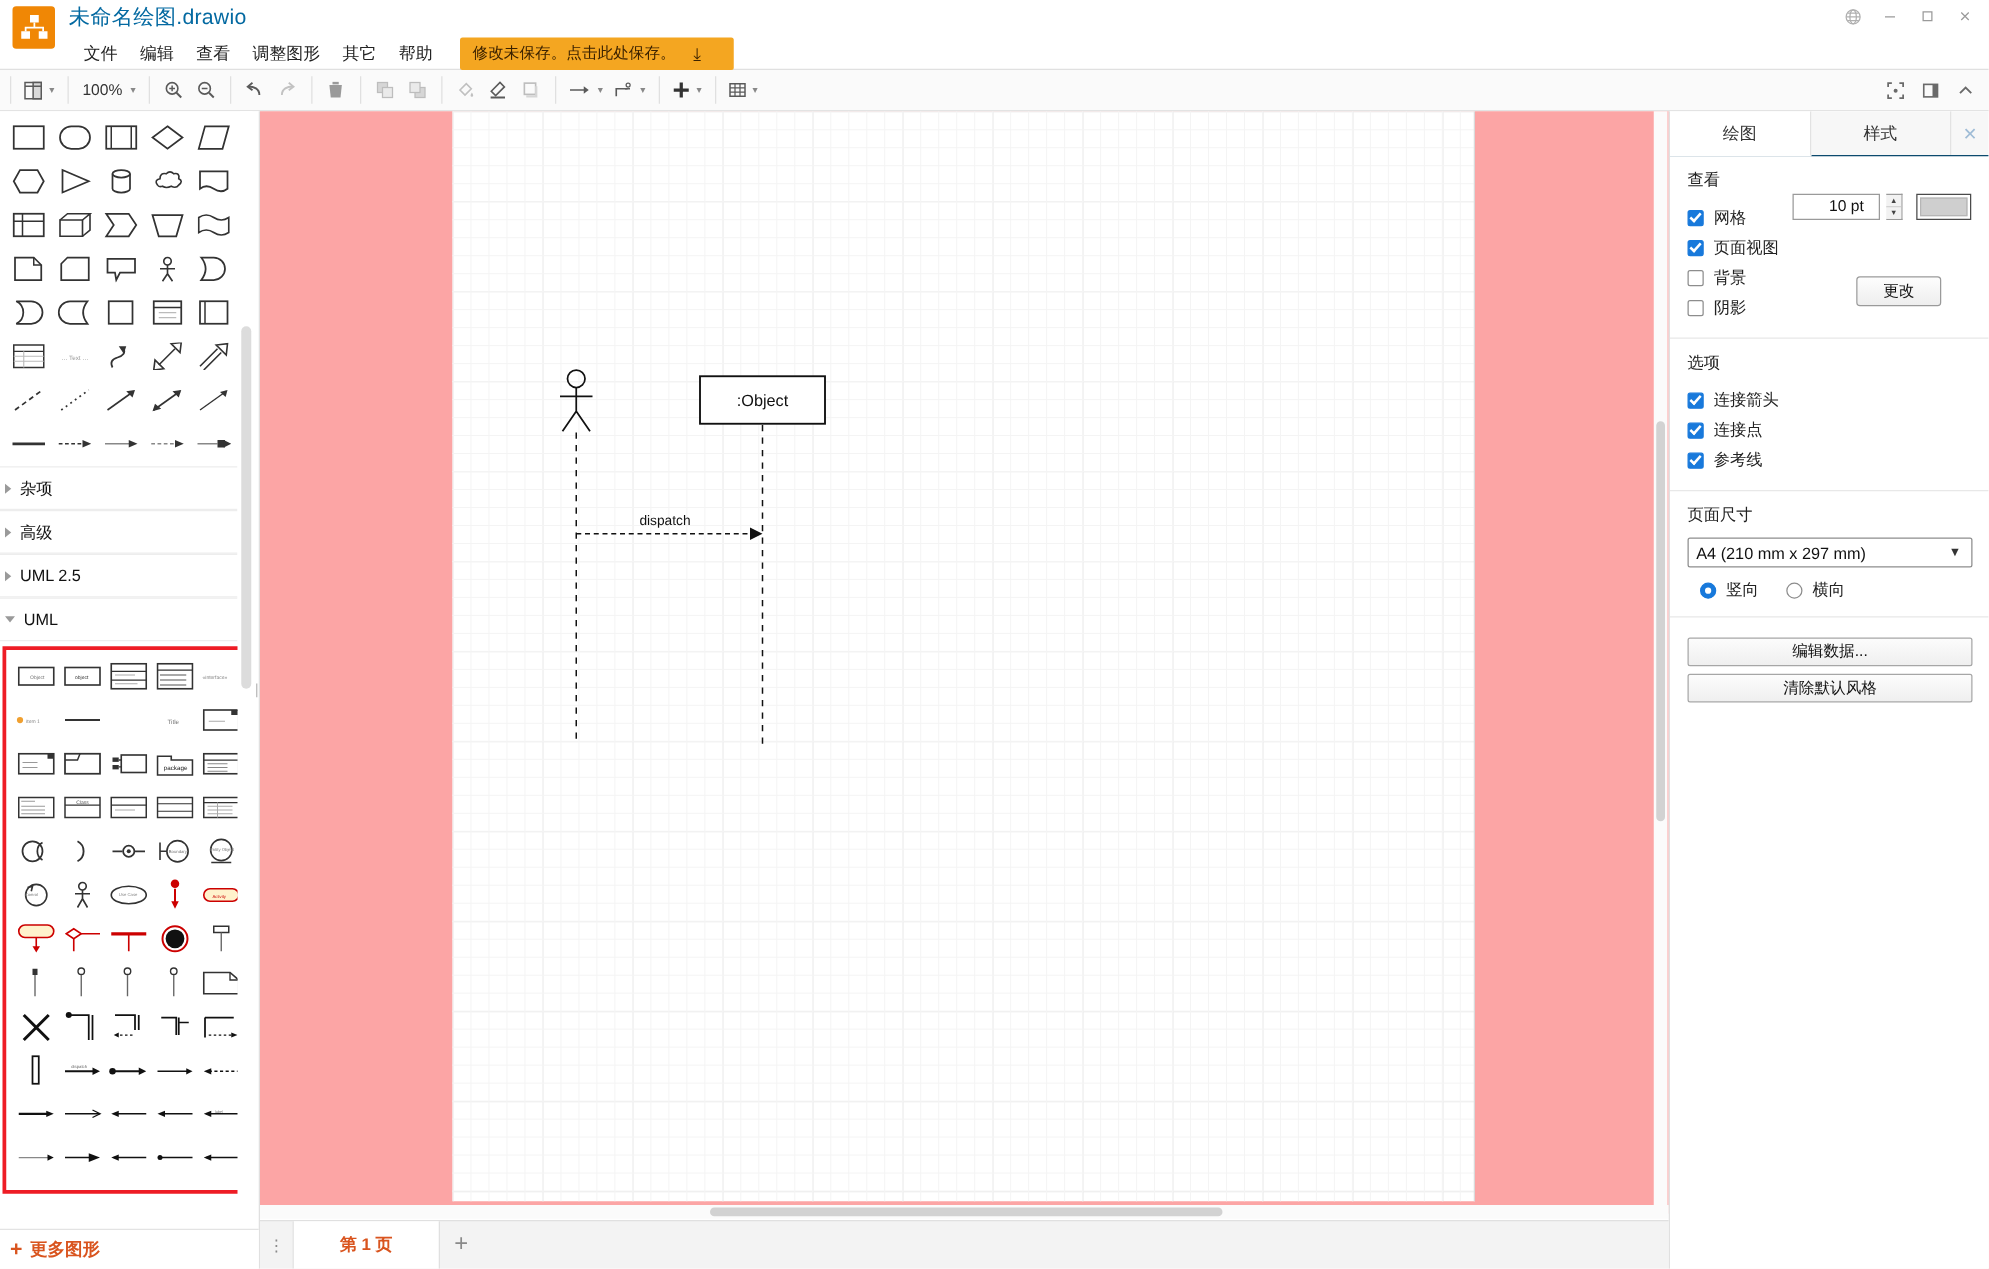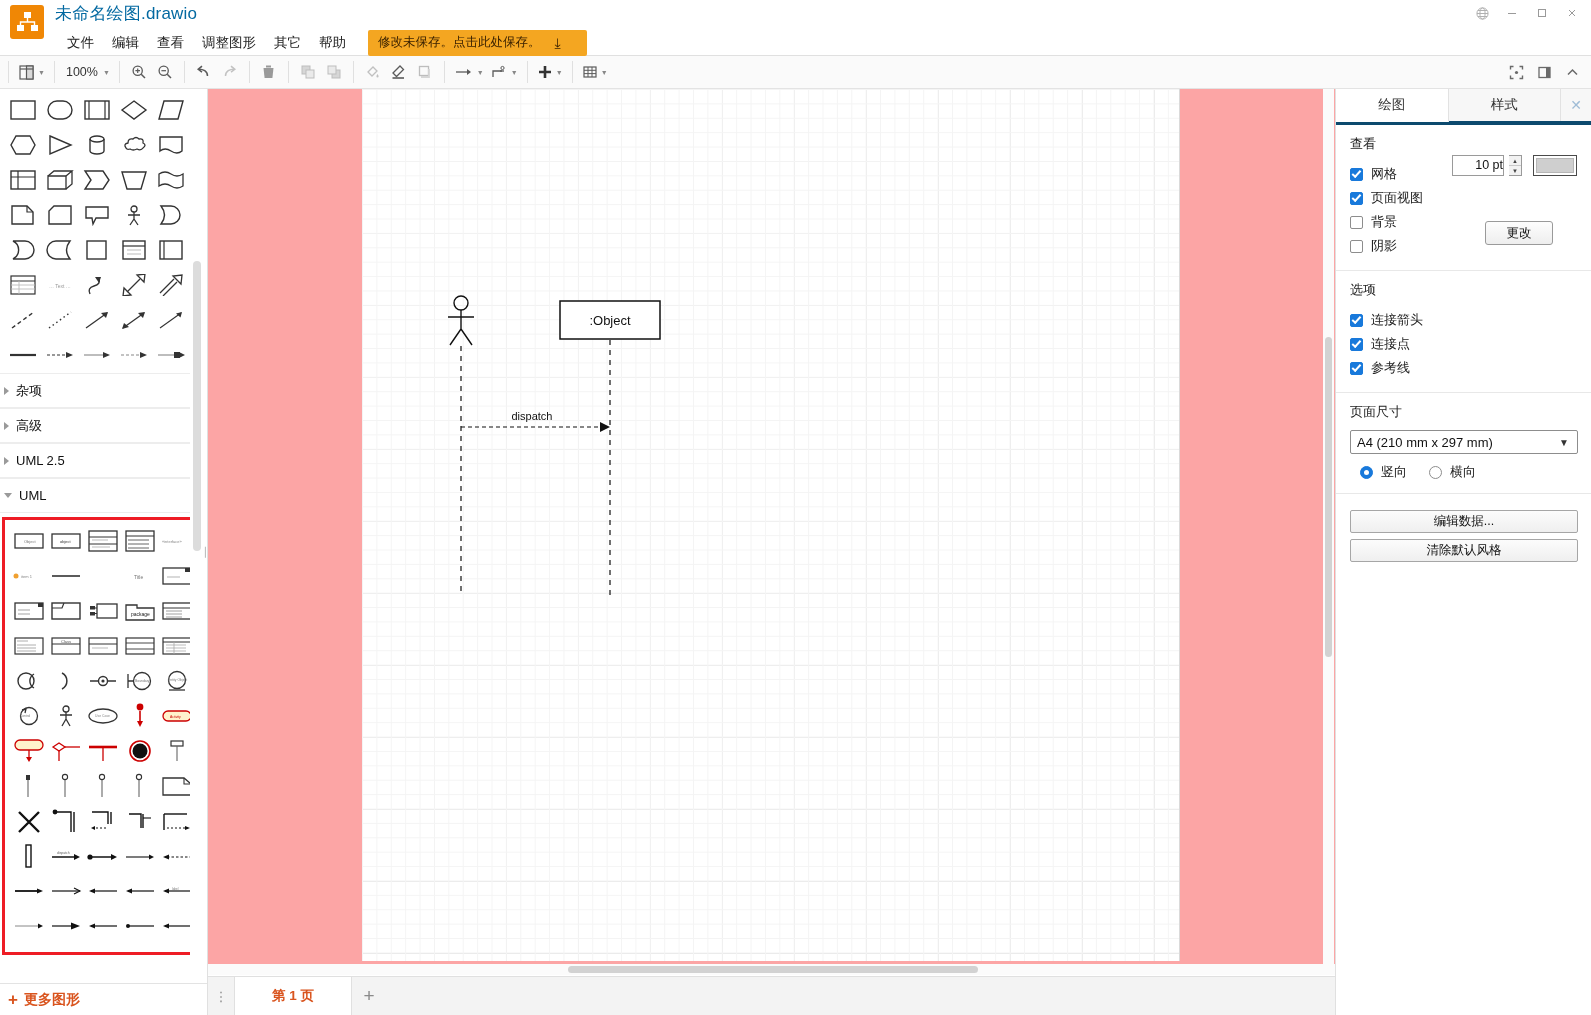--- a/index.html
+++ b/index.html
@@ -151,21 +151,21 @@
   .tab-add {
     width: 34px; display: flex; align-items: center; justify-content: center;
     color: #8a8a8a; font-size: 19px; cursor: default;
   }
 
   
   .rightpanel {
     position: absolute; left: 1335px; top: 89px; width: 256px; height: 926px;
     background: #ffffff; border-left: 1px solid #e0e0e0; overflow: hidden;
   }
-  .rp-tabs { display: flex; height: 36px; border-bottom: 4px solid #0c4a6e; position: relative; background: #f7f7f7; }
+  .rp-tabs { display: flex; height: 36px; border-bottom: 1px solid #0c4a6e; position: relative; background: #f7f7f7; }
   .rp-tab {
     flex: 1; display: flex; align-items: center; justify-content: center;
     font-size: 13.5px; color: #333; cursor: default; border-right: 1px solid #e2e2e2;
   }
   .rp-tab.active { background: #ffffff; border-bottom: 1px solid #ffffff; margin-bottom: -1px; }
   .rp-close {
     width: 30px; display: flex; align-items: center; justify-content: center;
     color: #9fbcd6; font-size: 14px; cursor: default;
   }
   .rp-sec { padding: 10px 14px 12px 14px; border-bottom: 1px solid #e8e8e8; position: relative; }
@@ -177,22 +177,22 @@
   }
   .ck.on { background: #1879db; border-color: #1879db; }
   .ck.on::after {
     content: ""; width: 3px; height: 7px; border: solid #fff; border-width: 0 2px 2px 0;
     transform: rotate(42deg) translate(-1px, -1px);
   }
   .ck-label { font-size: 13px; color: #222; }
 
   .grid-size-row { position: absolute; right: 14px; top: 30px; display: flex; align-items: center; gap: 5px; }
   .num-input {
-    width: 52px; height: 21px; border: 1px solid #9a9a9a; background: #fff;
-    font-size: 12.5px; text-align: right; padding-right: 0; line-height: 19px; color: #111;
+    width: 70px; height: 21px; border: 1px solid #9a9a9a; background: #fff;
+    font-size: 12.5px; text-align: right; padding-right: 12px; line-height: 19px; color: #111;
     font-family: "Liberation Sans", sans-serif;
   }
   .spinner { display: flex; flex-direction: column; width: 13px; height: 21px; border: 1px solid #9a9a9a; border-left: none; }
   .spin-up, .spin-dn { flex: 1; display: flex; align-items: center; justify-content: center; font-size: 6px; color: #444; background: #f2f2f2; }
   .spin-up { border-bottom: 1px solid #c9c9c9; }
   .color-swatch {
     width: 44px; height: 21px; border: 1px solid #4a4a4a; background: #fff; padding: 2px; margin-left: 6px;
   }
   .color-swatch .inner { width: 100%; height: 100%; background: #cfcfcf; border: 1px solid #b6b6b6; }
   .btn-change {

